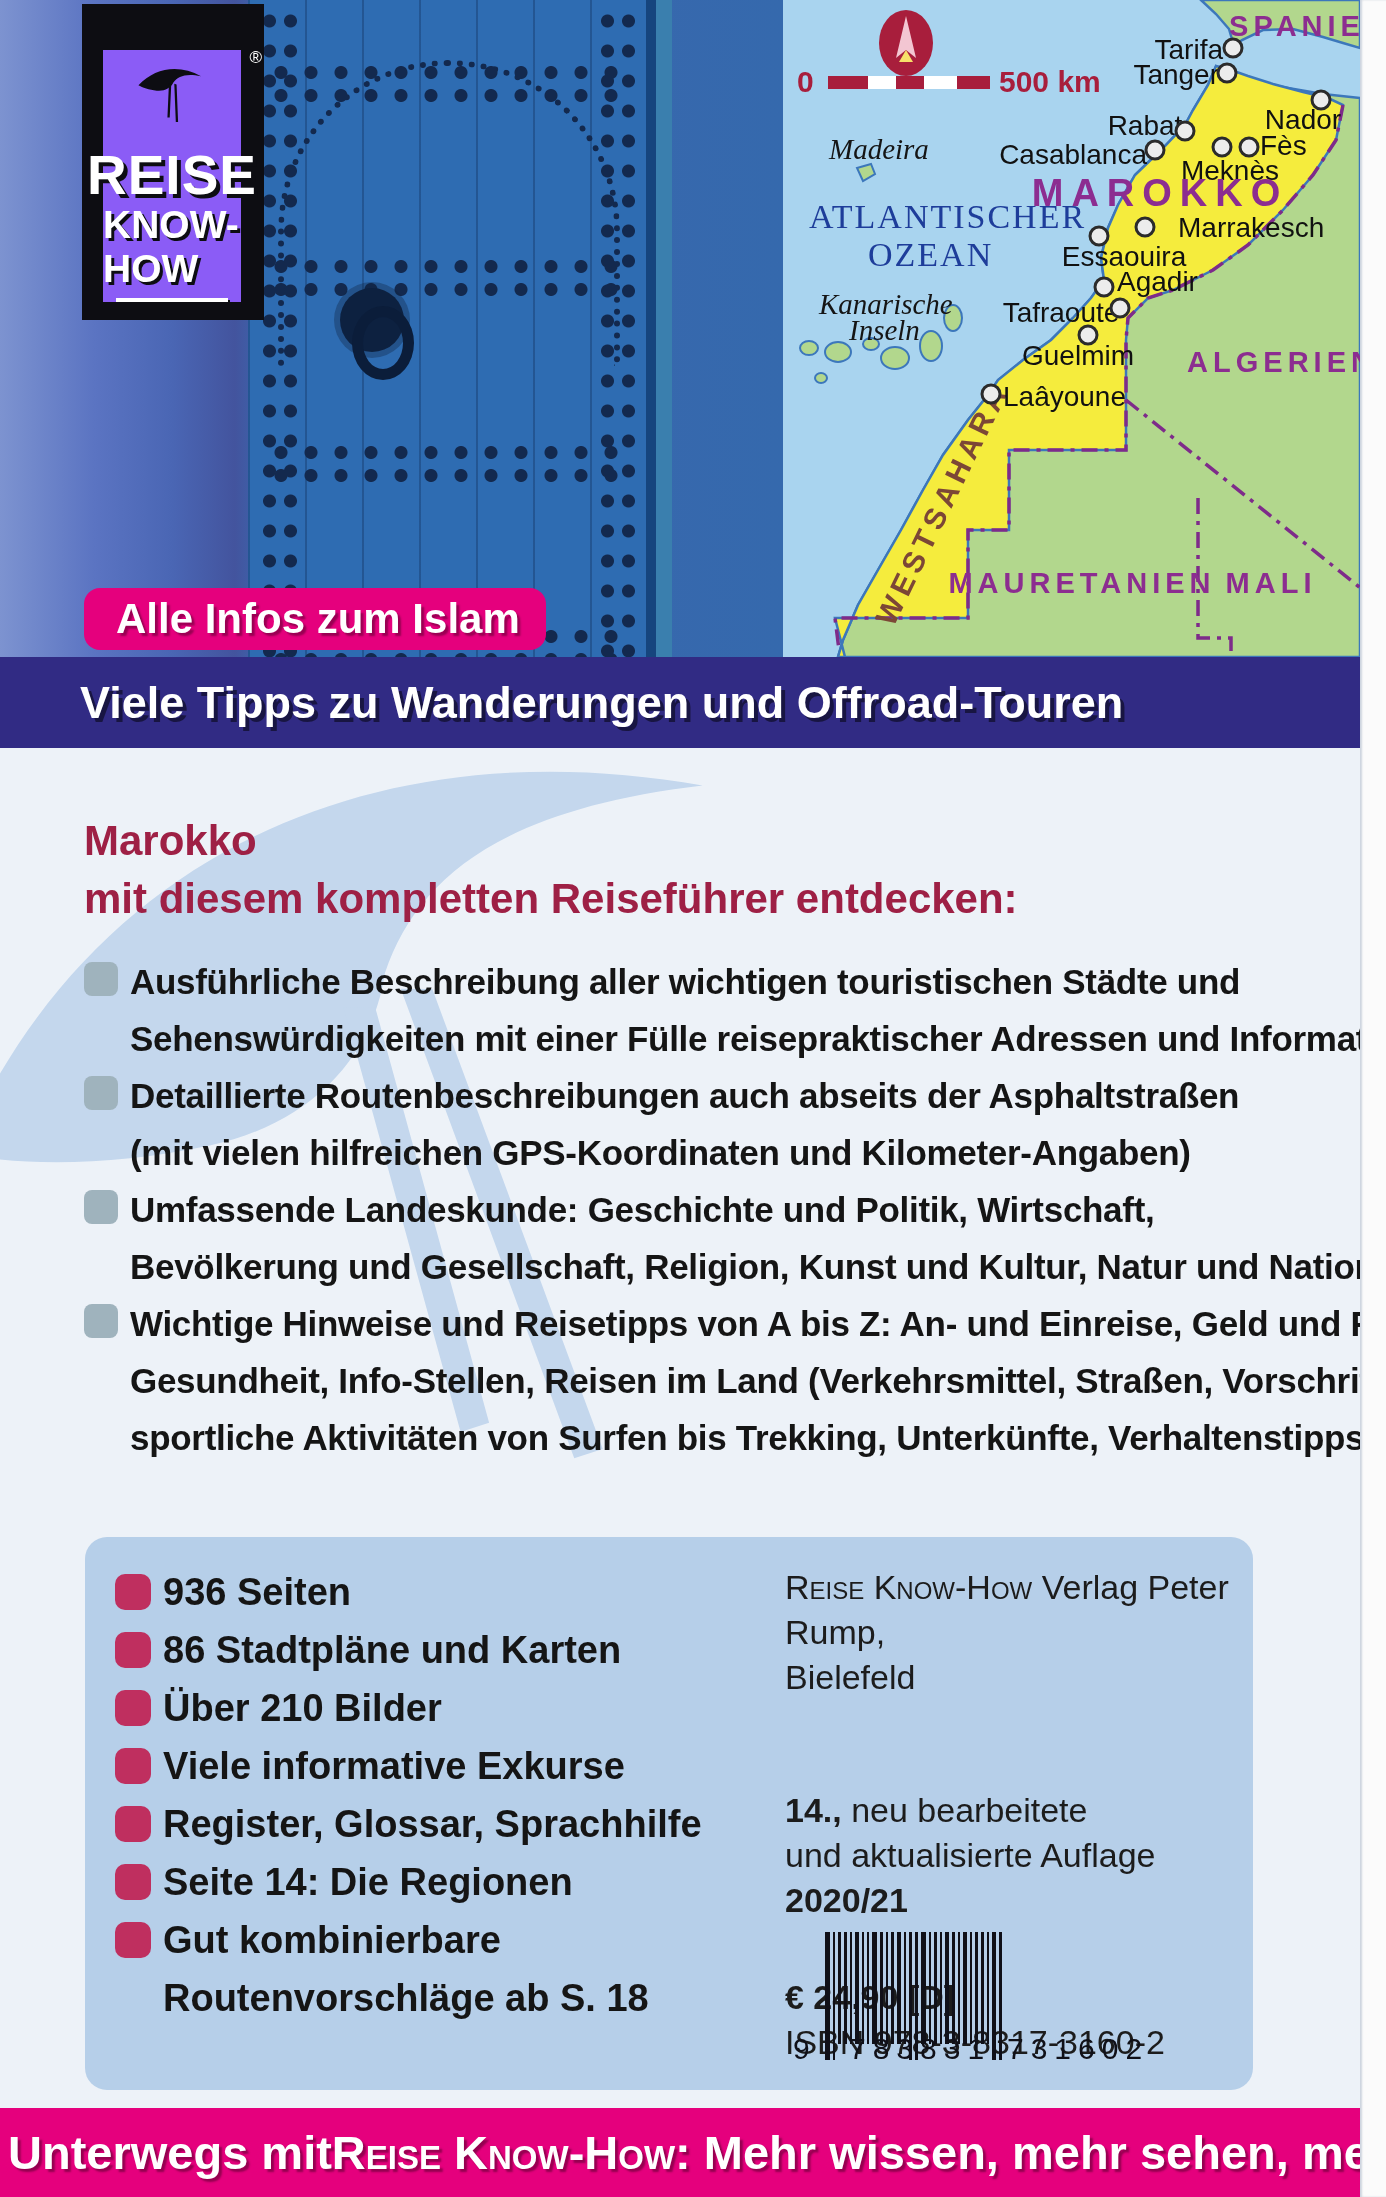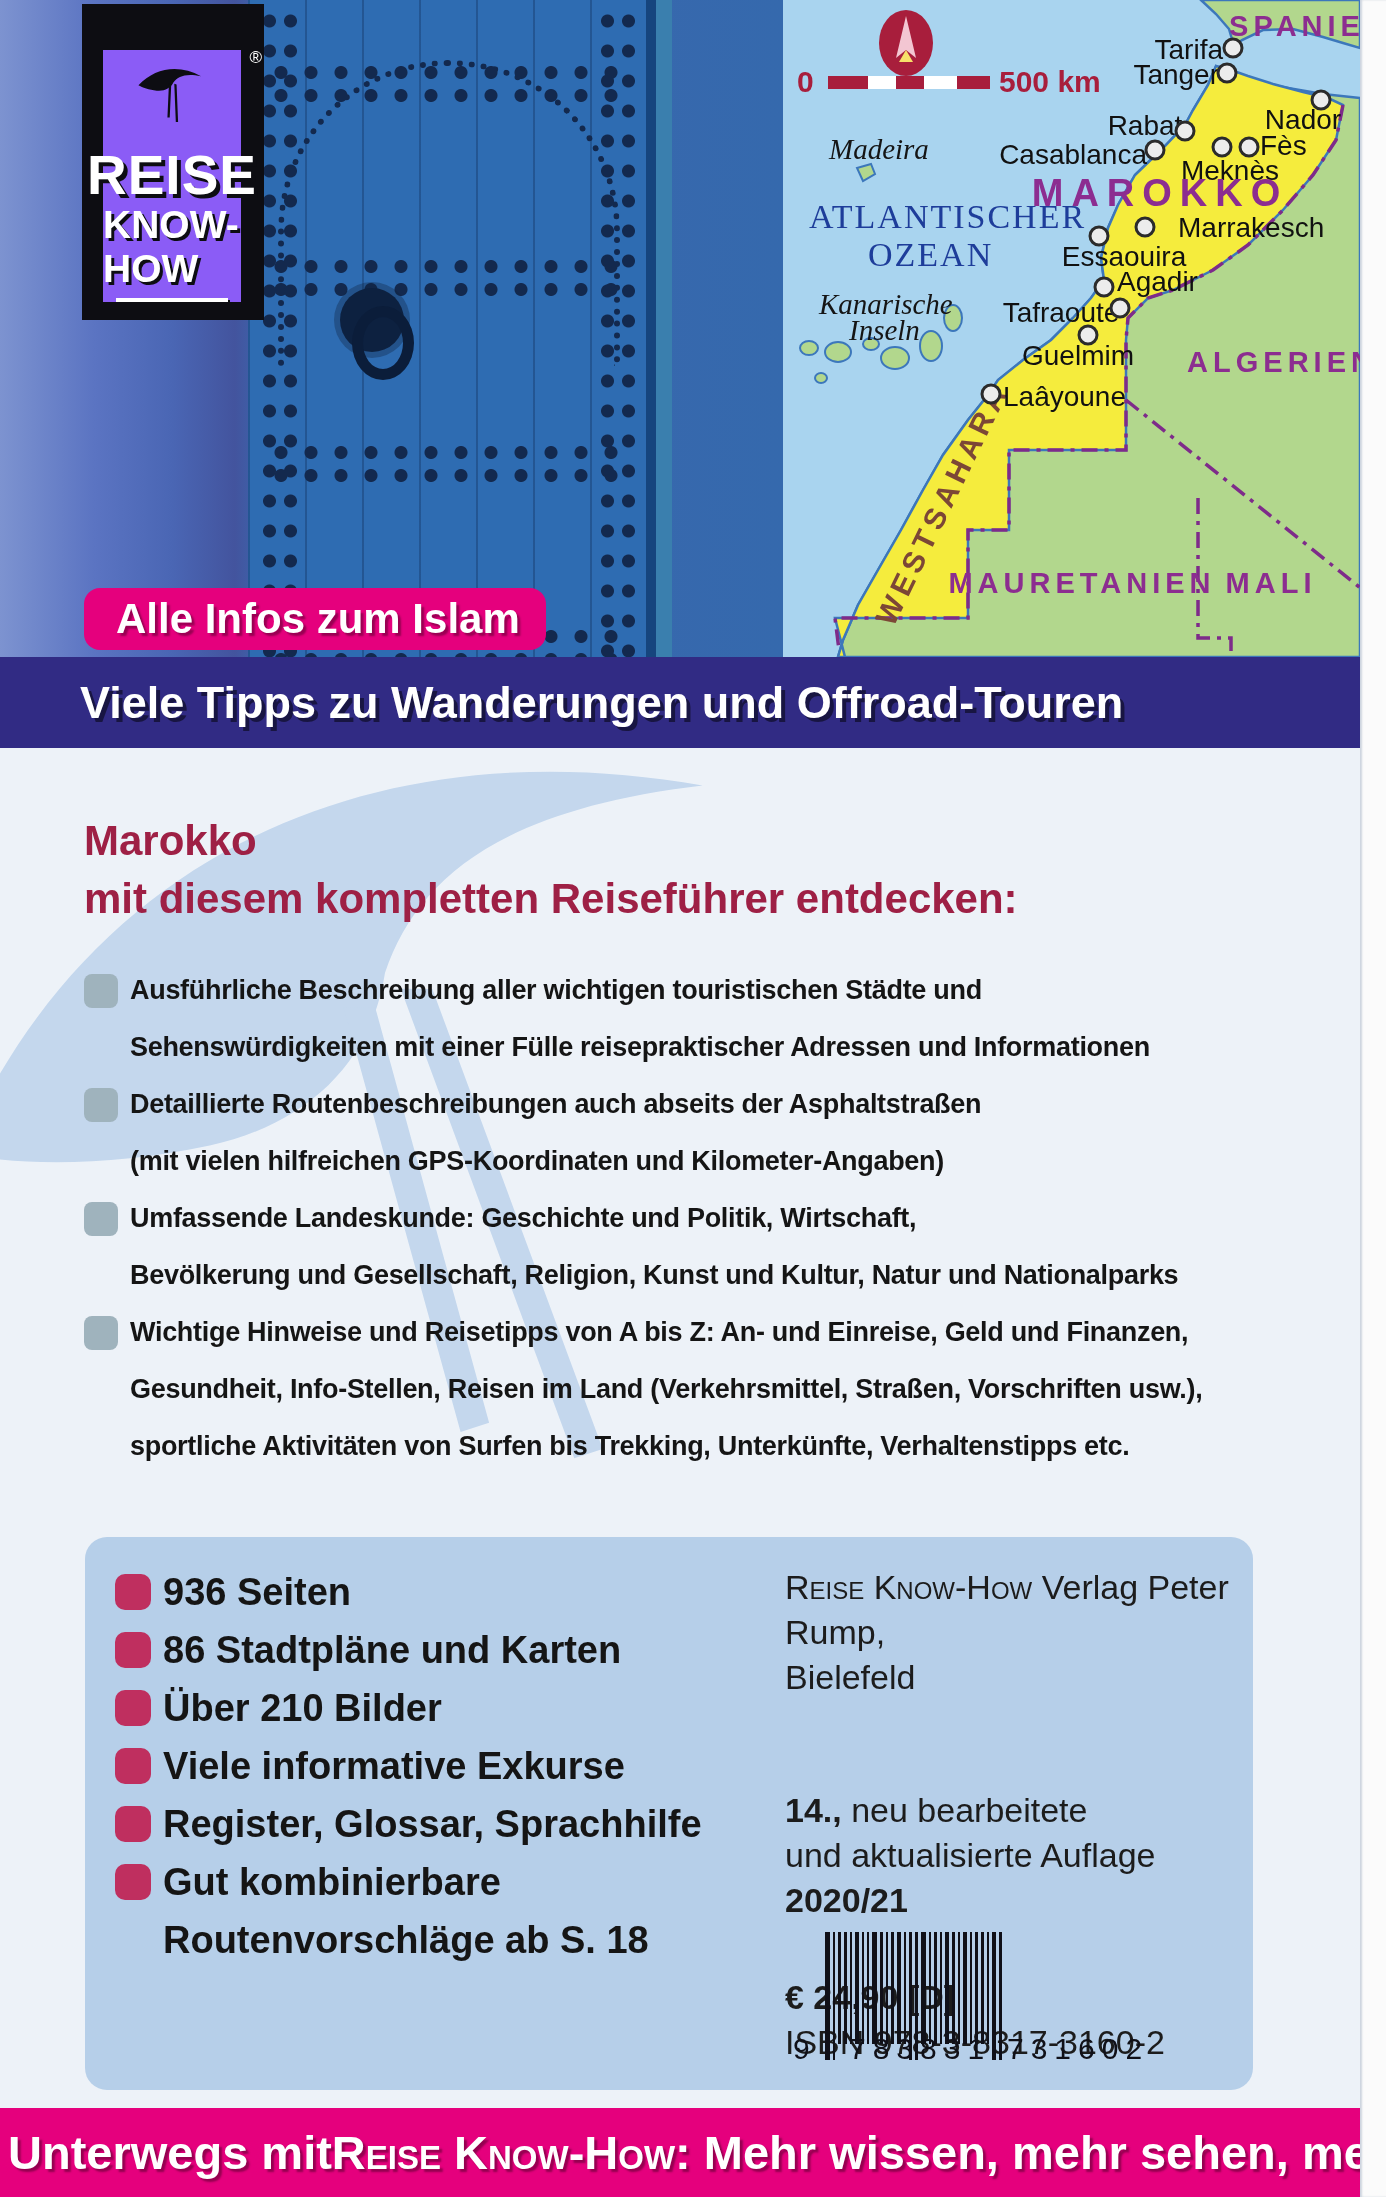--- a/index.html
+++ b/index.html
@@ -67,21 +67,21 @@
         text-shadow:4px 4px 0 rgba(0,0,0,.5);}
   .bottom{left:0;top:2108px;width:1386px;height:89px;background:#e5007d;color:#fff;display:flex;align-items:center;
         font-weight:700;font-size:47px;padding-left:8px;box-sizing:border-box;white-space:nowrap;
         text-shadow:3px 3px 2px rgba(70,0,35,.5);}
   .sc{font-variant:small-caps;}
 
   
   .watermark{left:-60px;top:740px;z-index:0;opacity:.85;}
   .headline{left:84px;top:812px;color:#9e2045;font-weight:700;font-size:42px;line-height:58px;z-index:2;}
   .features{left:84px;top:962px;width:1240px;z-index:2;}
-  .feat-line{display:flex;align-items:center;height:57px;font-size:27px;font-weight:700;color:#151515;
+  .feat-line{display:flex;align-items:flex-start;height:57px;font-size:35px;font-weight:700;color:#151515;
              letter-spacing:-0.3px;white-space:nowrap;}
   .feat-bullet{width:34px;height:34px;border-radius:8px;background:#9fb3bd;margin-right:12px;flex:0 0 34px;}
   .feat-nobullet{padding-left:46px;}
 
   
   .infobox{left:85px;top:1537px;width:1168px;height:553px;background:#b6cfe9;border-radius:22px;z-index:1;}
   .infoitems{position:absolute;left:30px;top:26px;}
   .info-line{display:flex;align-items:center;height:58px;font-size:38px;font-weight:700;color:#151515;white-space:nowrap;}
   .info-bullet{width:36px;height:36px;border-radius:10px;background:#bf2f5f;margin-right:12px;flex:0 0 36px;}
   .info-nobullet{padding-left:48px;}
@@ -290,20 +290,24 @@
         <div class="info-line">
           <div class="info-bullet"></div>
           <span>Viele informative Exkurse</span>
         </div>
         <div class="info-line">
           <div class="info-bullet"></div>
           <span>Register, Glossar, Sprachhilfe</span>
         </div>
         <div class="info-line">
           <div class="info-bullet"></div>
+          <span>Seite 14: Die Regionen</span>
+        </div>
+        <div class="info-line">
+          <div class="info-bullet"></div>
           <span>Gut kombinierbare</span>
         </div>
         <div class="info-line info-nobullet">
           <span>Routenvorschläge ab S. 18</span>
         </div>
       </div>
 
     <div class="pubcol">
       <div><span class="sc">Reise Know-How</span><span> Verlag Peter Rump,</span></div>
       <div>Bielefeld</div>

